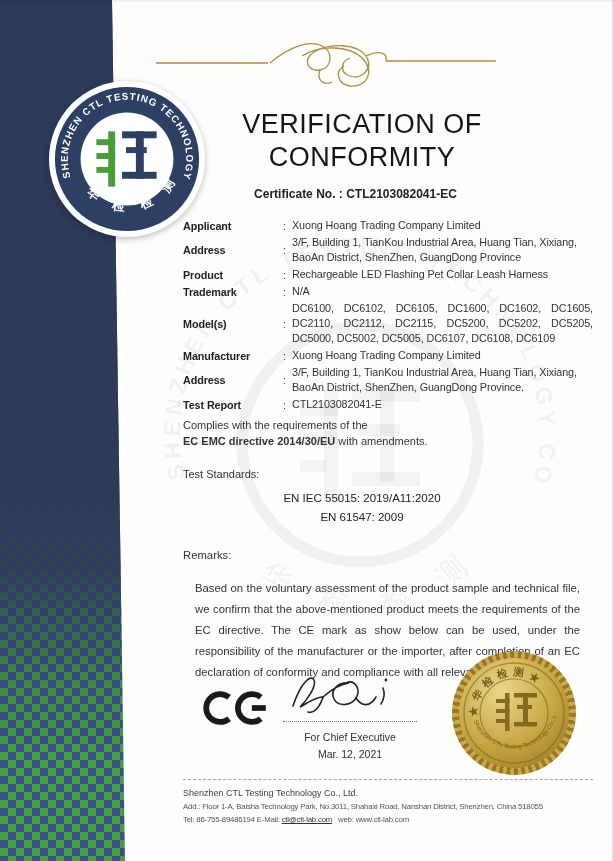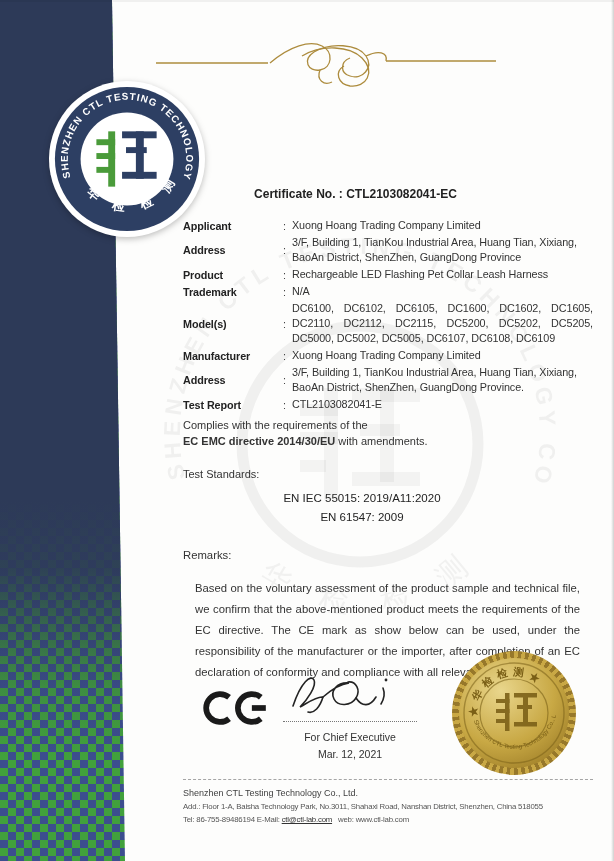--- a/index.html
+++ b/index.html
@@ -134,20 +134,22 @@
           <rect x="75" y="52" width="35" height="7"></rect>
           <rect x="89" y="52" width="8" height="48"></rect>
           <rect x="79" y="68" width="21" height="6"></rect>
           <rect x="75" y="93" width="35" height="7"></rect>
         </g>
       </g>
     </svg>
   </div>
 
   <div class="abs title">
+    <div>VERIFICATION OF</div>
+    <div>CONFORMITY</div>
   </div>
 
   <div class="abs certno">
     <span>Certificate No. :</span>
     <span>CTL2103082041-EC</span>
   </div>
 
   <div class="abs fields">
     <div class="frow">
       <div class="flab">Applicant</div>

